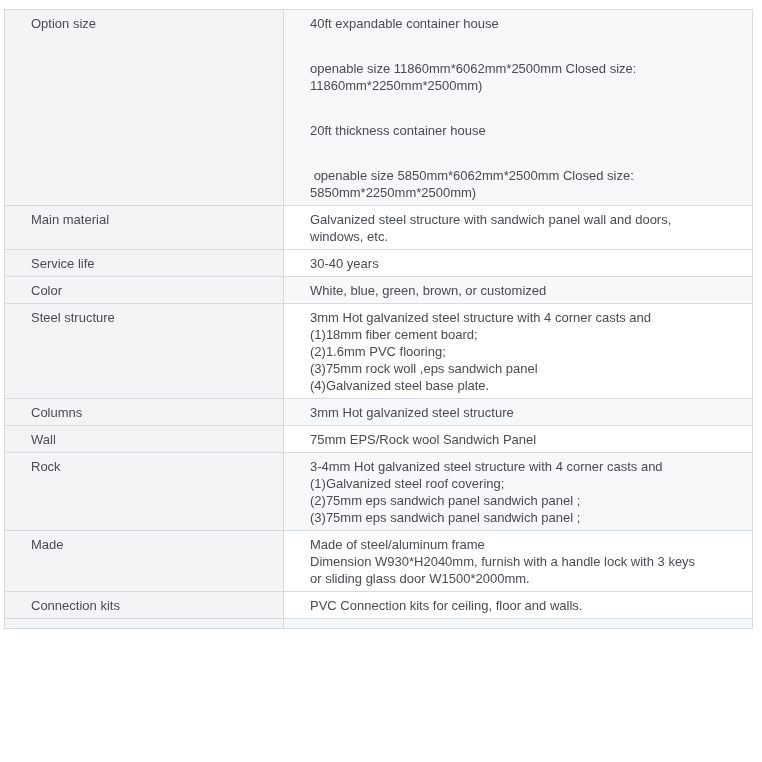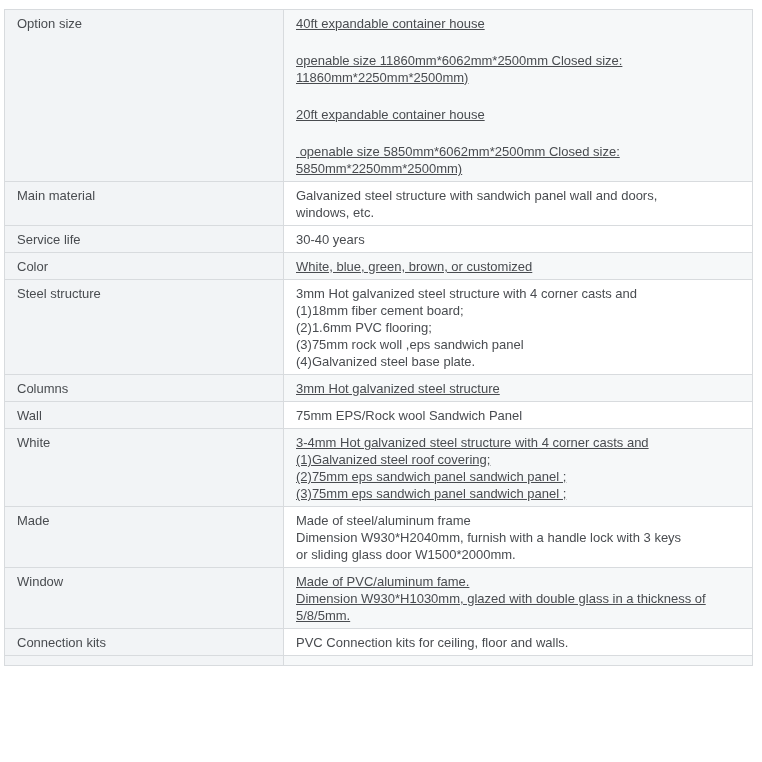--- a/index.html
+++ b/index.html
@@ -21,47 +21,47 @@
   table.spec-table{
     border-collapse:collapse;table-layout:fixed;width:748px;
     border:1px solid var(--outer);
     border-top-color:var(--outer-top);
   }
   col.c-label{width:279px;}
   col.c-value{width:469px;}
   td{
     border:1px solid var(--border);
     vertical-align:top;
-    padding:5px 10px 4px 12px;
+    padding:5px 10px 4px 26px;
     font-size:13px;line-height:17px;color:var(--text);
   }
   td.label{background:var(--label-bg);}
   td.value{background:var(--row-bg);}
-  tr.striped td.value{background:var(--stripe-bg);text-decoration:underline;}
+  tr.striped td.value{background:var(--stripe-bg);}
   td .para{margin:0;white-space:pre-wrap;}
-  td .para + .para{margin-top:20px;}
+  td .para + .para{margin-top:28px;}
   tr.empty-row td{padding:0;height:10px;}
 </style>
 </head>
 <body>
 
 <div class="page">
   <table class="spec-table">
     <colgroup>
       <col class="c-label">
       <col class="c-value">
     </colgroup>
     <tbody id="spec-body">
         <tr class="striped">
           <td class="label">Option size</td>
           <td class="value">
             <p class="para">40ft expandable container house</p>
             <p class="para">openable size 11860mm*6062mm*2500mm Closed size:
 11860mm*2250mm*2500mm)</p>
-            <p class="para">20ft expandable container house</p>
+            <p class="para">20ft thickness container house</p>
             <p class="para"> openable size 5850mm*6062mm*2500mm Closed size:
 5850mm*2250mm*2500mm)</p>
           </td>
         </tr>
         <tr class="normal">
           <td class="label">Main material</td>
           <td class="value">
             <p class="para">Galvanized steel structure with sandwich panel wall and doors,
 windows, etc.</p>
           </td>
@@ -94,42 +94,34 @@
             <p class="para">3mm Hot galvanized steel structure</p>
           </td>
         </tr>
         <tr class="normal">
           <td class="label">Wall</td>
           <td class="value">
             <p class="para">75mm EPS/Rock wool Sandwich Panel</p>
           </td>
         </tr>
         <tr class="striped">
-          <td class="label">White</td>
+          <td class="label">Rock</td>
           <td class="value">
             <p class="para">3-4mm Hot galvanized steel structure with 4 corner casts and
 (1)Galvanized steel roof covering;
 (2)75mm eps sandwich panel sandwich panel ;
 (3)75mm eps sandwich panel sandwich panel ;</p>
           </td>
         </tr>
         <tr class="normal">
           <td class="label">Made</td>
           <td class="value">
             <p class="para">Made of steel/aluminum frame
 Dimension W930*H2040mm, furnish with a handle lock with 3 keys
 or sliding glass door W1500*2000mm.</p>
-          </td>
-        </tr>
-        <tr class="striped">
-          <td class="label">Window</td>
-          <td class="value">
-            <p class="para">Made of PVC/aluminum fame.
-Dimension W930*H1030mm, glazed with double glass in a thickness of
-5/8/5mm.</p>
           </td>
         </tr>
         <tr class="normal">
           <td class="label">Connection kits</td>
           <td class="value">
             <p class="para">PVC Connection kits for ceiling, floor and walls.</p>
           </td>
         </tr>
         <tr class="striped empty-row">
           <td class="label"></td>

